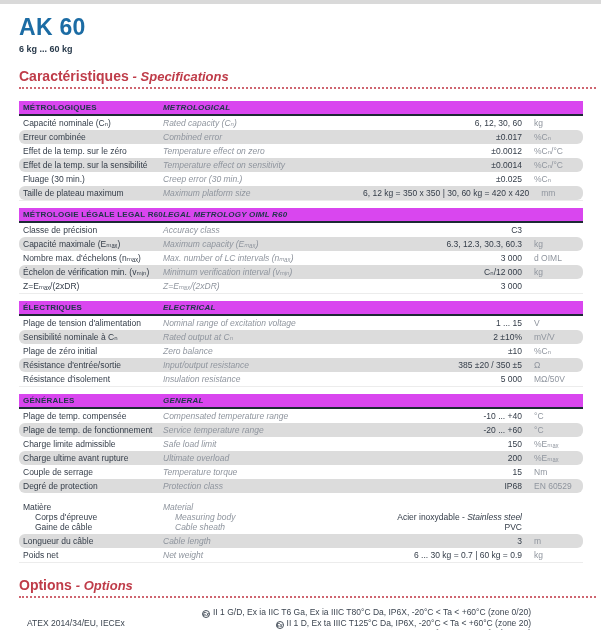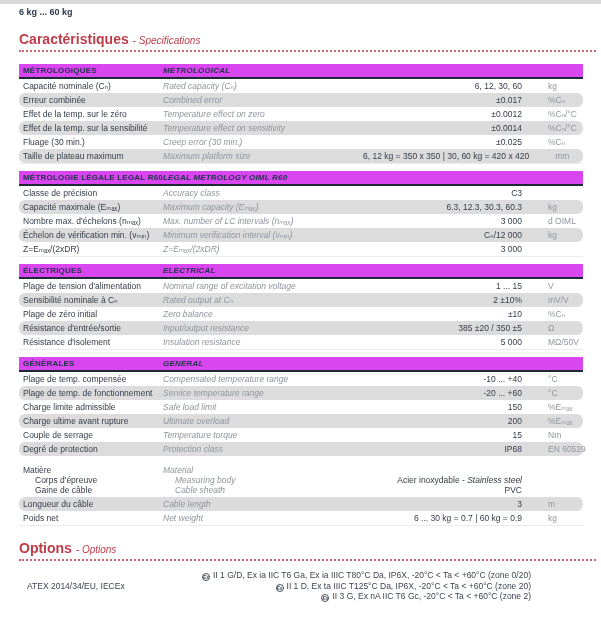--- a/index.html
+++ b/index.html
@@ -13,42 +13,42 @@
 
   .product-title{margin:10px 0 0 0;font-size:23px;font-weight:bold;color:#1c6ca4;letter-spacing:.3px;}
   .product-subtitle{margin-top:3px;font-size:9px;font-weight:bold;color:#2a3b4c;}
 
   .red-heading{
     margin-top:14px;width:577px;padding-bottom:3px;
     border-bottom:2px dotted #cf6570;
     font-size:14px;color:#bf3c49;
   }
   .red-heading .main{font-weight:bold;margin-top:34px;}
-  .red-heading .sub{font-style:italic;font-weight:normal;font-size:10px;}
+  .red-heading .sub{font-style:italic;font-weight:bold;font-size:13px;}
 
   .spec-table{width:564px;margin-top:12px;}
   .spec-section{margin-top:7px;}
   .spec-section:first-child{margin-top:0;}
   .section-band{
     display:grid;grid-template-columns:140px 1fr;align-items:center;
     height:13px;padding:0 4px;background:#d946ef;
     border-bottom:2.5px solid #1d2a35;
     font-size:8px;font-weight:bold;color:#20364b;letter-spacing:.2px;
   }
   .section-band .en{font-style:italic;}
   .spec-rows{border-bottom:1px solid #ececec;}
   .spec-row{
     display:grid;grid-template-columns:140px 200px 1fr 57px;
     align-items:center;height:14px;padding:0 4px;
     font-size:8.5px;color:#333c48;
   }
   .spec-row.shaded{background:#dcdcdc;border-radius:6px;}
   .spec-row .en{font-style:italic;color:#8f959e;}
   .spec-row .val{text-align:right;white-space:nowrap;}
-  .spec-row .unit{padding-left:26px;color:#8f959e;white-space:nowrap;}
+  .spec-row .unit{padding-left:12px;color:#8f959e;white-space:nowrap;}
   .spec-row.multi{height:auto;padding-top:1px;padding-bottom:2px;align-items:start;}
   .multi-line{display:grid;grid-template-columns:140px 200px 1fr 57px;line-height:10px;font-size:8.5px;}
   .multi-line .fr.indent,.multi-line .en.indent{padding-left:12px;}
   .multi-line .en{font-style:italic;color:#8f959e;}
   .multi-line .val{text-align:right;white-space:nowrap;}
   .multi-line .val i{font-style:italic;}
 
   .options-block{margin-top:13px;}
   .options-row{
     width:564px;margin-top:9px;display:flex;align-items:center;
@@ -63,20 +63,21 @@
     margin-right:3px;position:relative;top:1px;box-sizing:border-box;
   }
 </style>
 </head>
 <body>
 
 <div class="top-strip"></div>
 
 <div class="page">
 
+  <h1 class="product-title">AK 60</h1>
   <div class="product-subtitle">6 kg ... 60 kg</div>
 
   <div class="red-heading">
     <span class="main">Caractéristiques</span>
     <span class="sub">- Specifications</span>
   </div>
 
   <div class="spec-table">
 
     <div class="spec-section">

